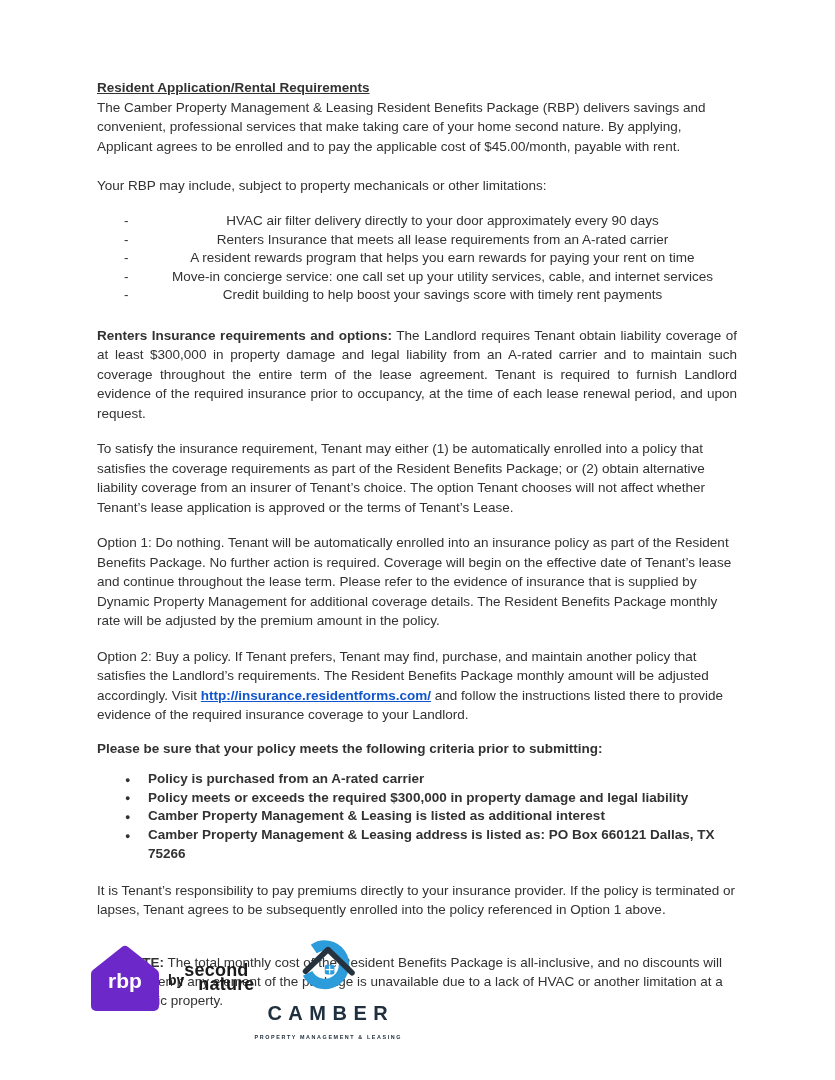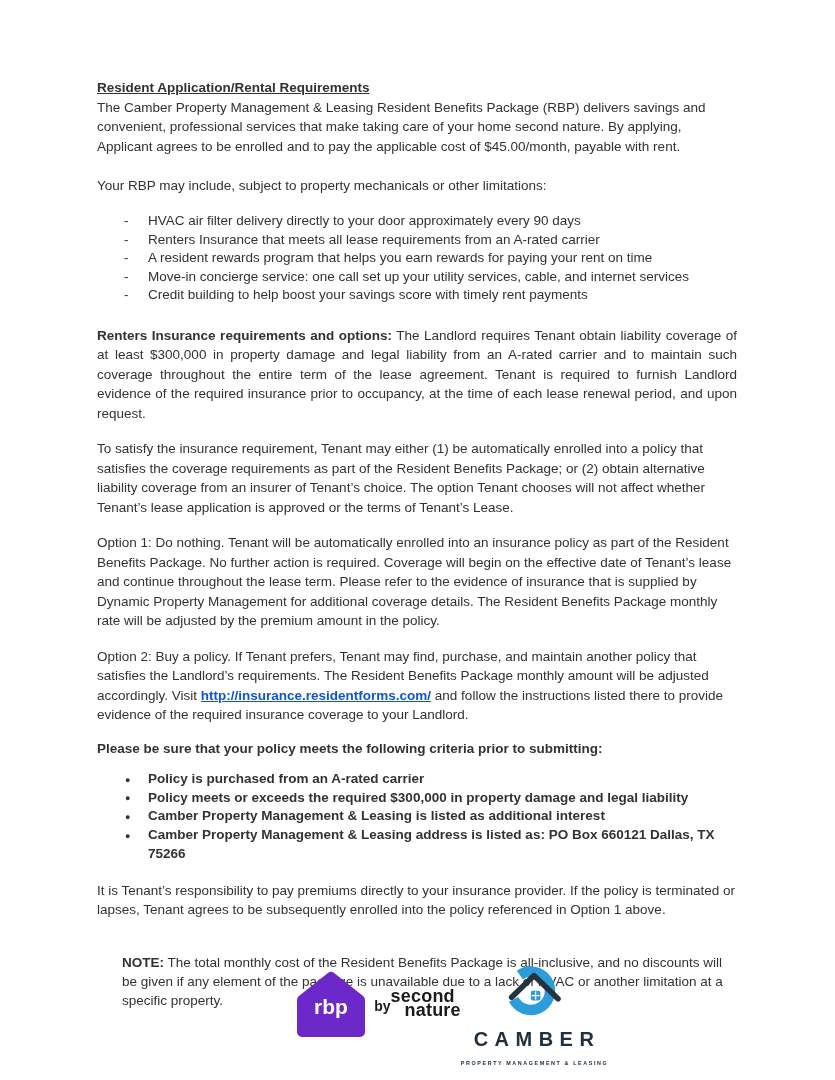--- a/index.html
+++ b/index.html
@@ -19,21 +19,21 @@
   .doc-title {
     font-size: 13.5px; font-weight: bold;
     text-decoration: underline;
     line-height: 19.5px;
   }
   p.para { margin: 0 0 19.5px 0; }
   p.tight { margin-bottom: 16px; }
   .justified { text-align: justify; }
   .bold { font-weight: bold; }
 
-  ul.dash-list { list-style: none; margin: 0 0 21px 0; }
+  ul.dash-list { list-style: none; margin: 0 0 21px 0; text-align: center; }
   ul.dash-list li {
     position: relative;
     padding-left: 51px;
     line-height: 18.5px;
   }
   ul.dash-list li::before {
     content: "-";
     position: absolute; left: 27px; top: 0;
   }
 
@@ -57,22 +57,22 @@
     line-height: 19px;
   }
 
   a.doc-link {
     color: #1155CC; font-weight: bold;
     text-decoration: underline;
   }
 
   
   .footer {
-    position: absolute; top: 970px; left: 88px; right: 22px;
-    display: flex; justify-content: center; align-items: flex-start;
+    position: absolute; top: 944px; left: 88px; right: 22px;
+    display: flex; justify-content: flex-start; align-items: flex-start;
   }
   .rbp-logo { display: flex; align-items: center; }
   .rbp-badge { width: 74px; height: 74px; }
   .sn-wordmark { display: flex; margin-left: 6px; margin-top: -8px; }
   .sn-by { font-size: 14px; font-weight: bold; color: #1a1a1a; margin-top: 9px; }
   .sn-lines { font-size: 18px; font-weight: bold; color: #1a1a1a; line-height: 14px; letter-spacing: 0.2px; }
   .sn-line2 { margin-left: 14px; }
 
   .camber-logo { display: flex; flex-direction: column; align-items: center; margin-top: -8px; gap: 6px; }
   .camber-mark { width: 64px; height: 56px; }

